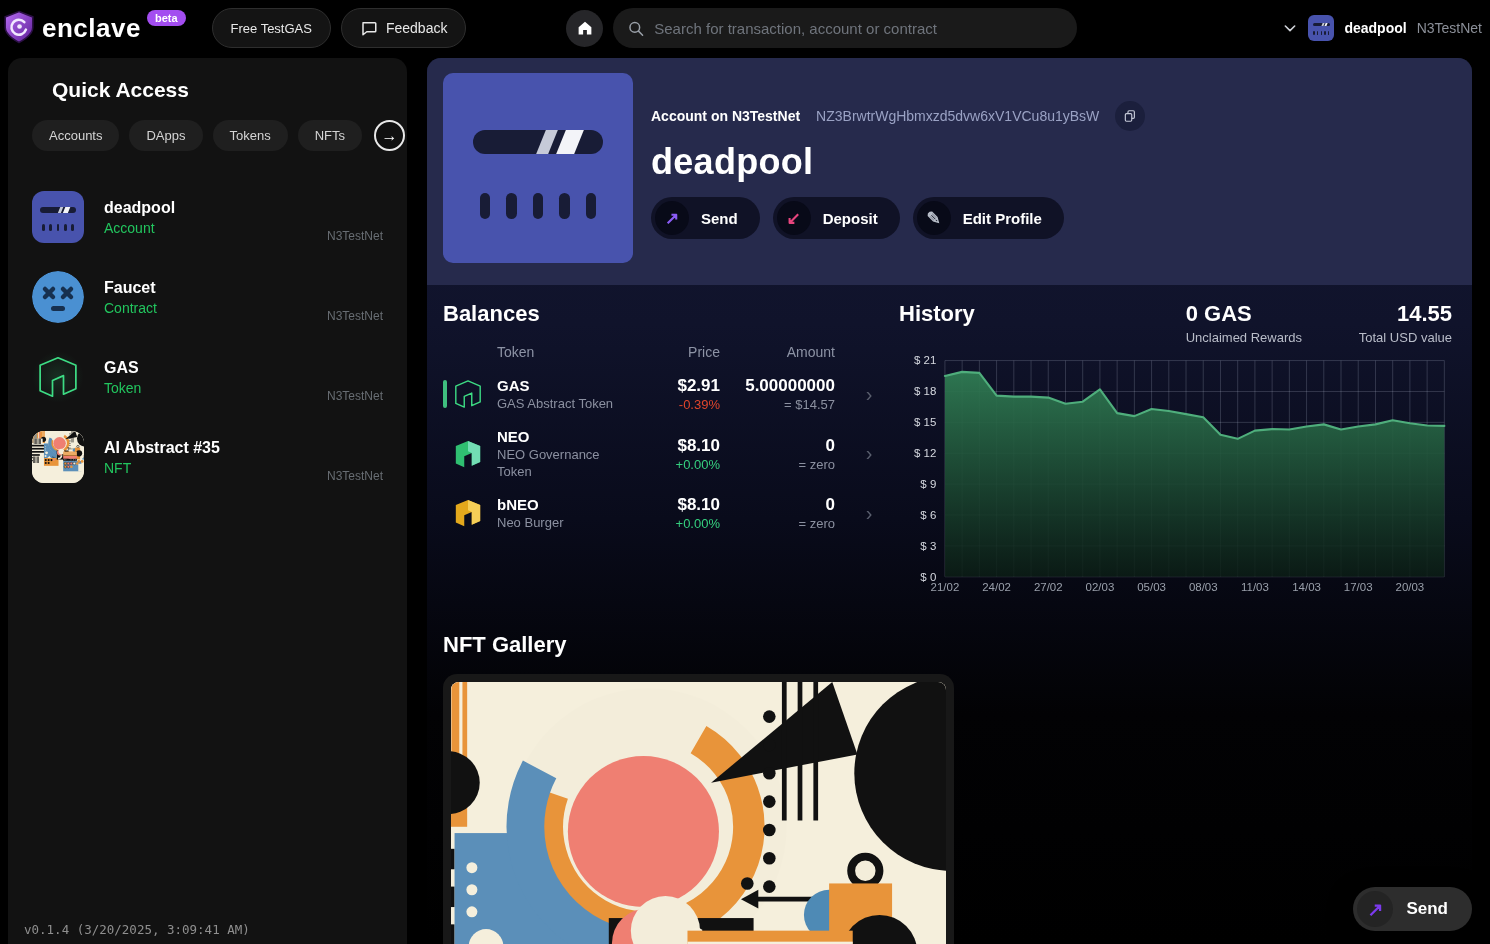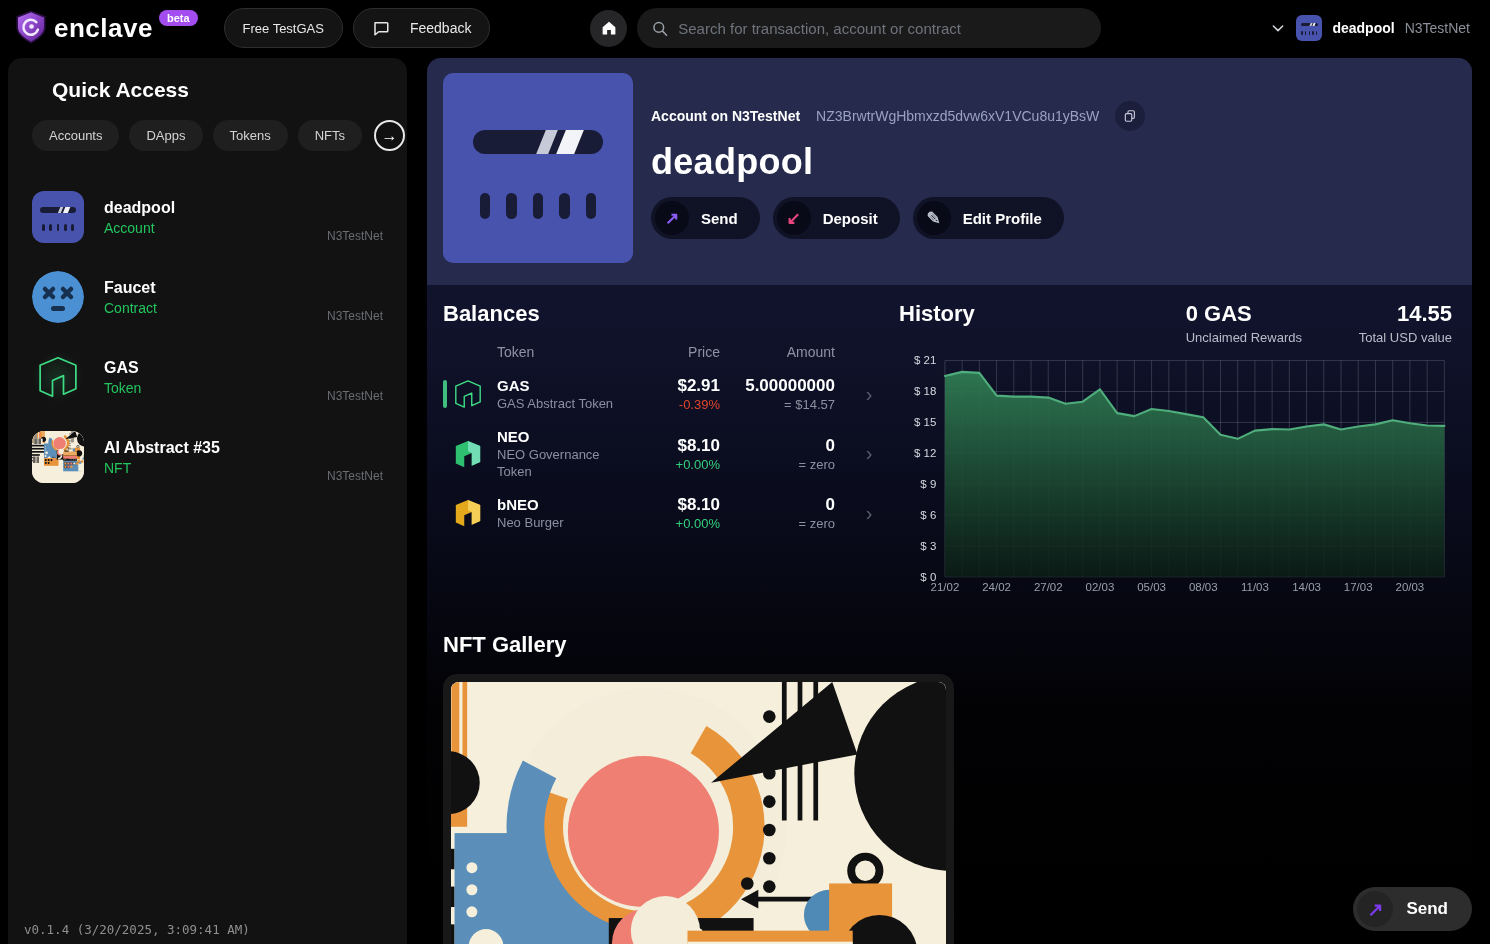--- a/index.html
+++ b/index.html
@@ -5,28 +5,28 @@
   * { margin:0; padding:0; box-sizing:border-box; }
   html,body { width:1490px; height:944px; }
   body {
     background:#000;
     font-family:"Liberation Sans", sans-serif;
     color:#fff;
     overflow:hidden;
     position:relative;
   }
   
-  .topbar { position:absolute; top:0; left:0; right:0; height:56px; display:flex; align-items:center; padding:0 14px; }
+  .topbar { position:absolute; top:0; left:0; right:0; height:56px; display:flex; align-items:center; padding:0 2px; }
   .logo { display:flex; align-items:flex-start; gap:6px; position:relative; }
   .logo-text { font-size:26px; font-weight:700; letter-spacing:.5px; color:#fff; line-height:40px; }
   .beta-badge { background:#a34df0; color:#fff; font-size:11px; font-weight:700; border-radius:9px; padding:2px 8px; margin-top:2px; }
   .pill-btn { height:40px; border-radius:20px; background:#141414; border:1px solid #2e2e2e; color:#e8e8e8;
               display:flex; align-items:center; justify-content:center; padding:0 18px; margin-left:10px; cursor:pointer; }
   .pill-btn.two-line { flex-direction:row; font-size:13px; line-height:15px; font-weight:500; min-width:110px; }
-  .pill-btn.feedback { gap:20px; font-size:14px; font-weight:500; min-width:112px; }
+  .pill-btn.feedback { gap:8px; font-size:14px; font-weight:500; min-width:112px; }
   .home-btn { width:37px; height:37px; border-radius:50%; background:#262629; display:flex; align-items:center; justify-content:center; margin-left:100px; cursor:pointer; }
   .searchbar { width:464px; height:40px; border-radius:20px; background:#1a1a1a; display:flex; align-items:center; padding:0 14px; gap:9px; margin-left:10px; }
   .searchbar input { background:transparent; border:0; outline:0; color:#d7d7d7; font-size:15px; width:100%; font-family:"Liberation Sans",sans-serif; }
   .searchbar input::placeholder { color:#6f747c; }
   .topbar-right { margin-left:auto; display:flex; align-items:center; gap:10px; padding-right:6px; }
   .acct-name { font-size:14px; font-weight:700; }
   .acct-net { font-size:14px; color:#8b8f98; font-weight:500; }
   .mini-avatar { width:26px; height:26px; border-radius:6px; }
 
   

